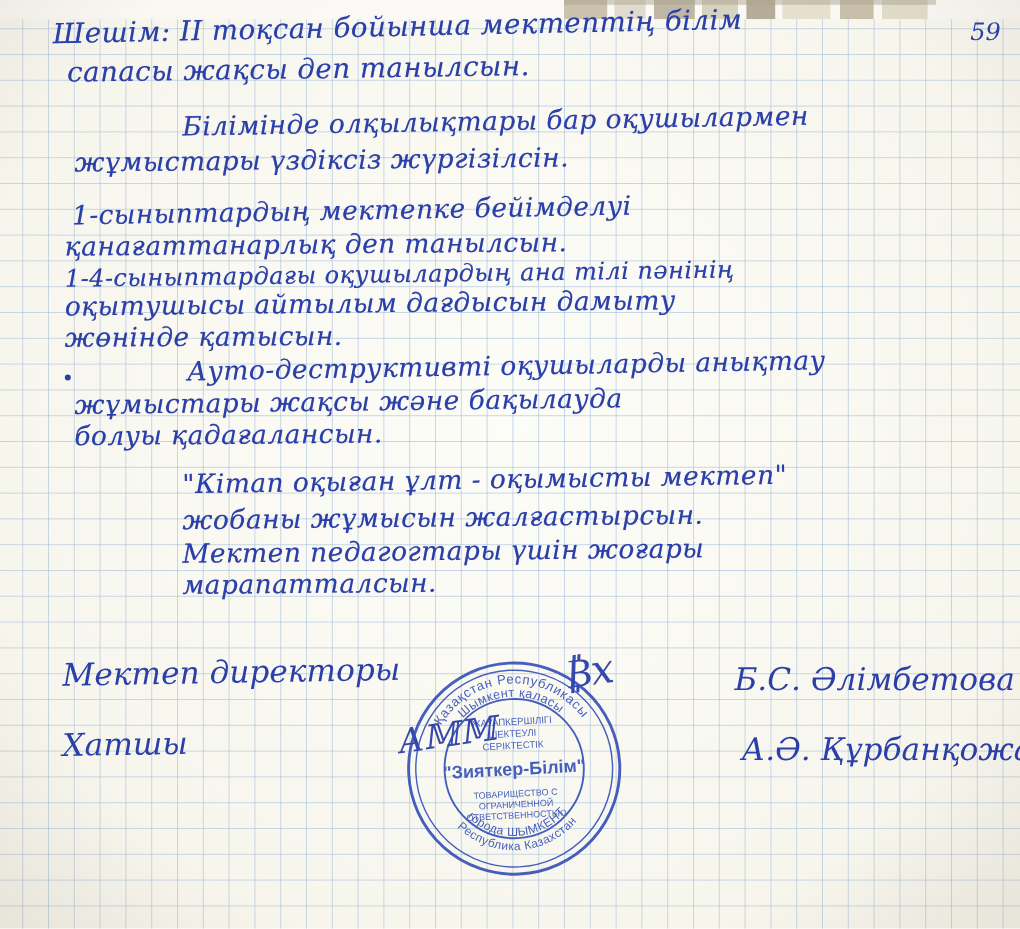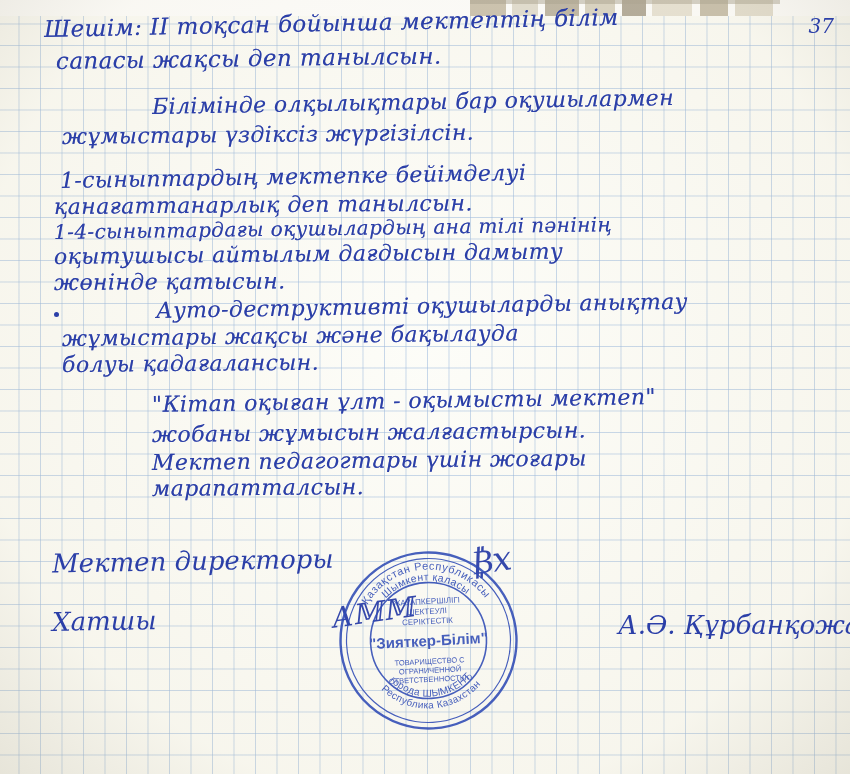--- a/index.html
+++ b/index.html
@@ -130,21 +130,21 @@
     <div class="edge-piece" style="left:585px;width:30px;background:#cdc5b0;"></div>
     <div class="edge-piece" style="left:622px;width:24px;background:#8f8códe;background:#968b76;"></div>
     <div class="edge-piece" style="left:652px;width:40px;background:#e0d9c8;"></div>
     <div class="edge-piece" style="left:700px;width:28px;background:#b3a88f;"></div>
     <div class="edge-piece" style="left:735px;width:38px;background:#d9d2c0;"></div>
     <div class="edge-piece" style="left:470px;width:310px;height:4px;background:#8a7f68;opacity:.5;"></div>
   </div>
 
   <div id="paper-tint"></div>
 
-  <div class="page-no">37</div>
+  <div class="page-no">59</div>
 
   <div class="hw l" style="left:44px;  top:16px;  transform:rotate(-1.2deg);">Шешім: II тоқсан бойынша мектептің білім</div>
   <div class="hw l" style="left:56px;  top:48px;  transform:rotate(-0.8deg);">сапасы жақсы деп танылсын.</div>
 
   <div class="hw m" style="left:152px; top:94px;  transform:rotate(-1deg);">Білімінде олқылықтары бар оқушылармен</div>
   <div class="hw m" style="left:62px;  top:124px; transform:rotate(-0.6deg);">жұмыстары үздіксіз жүргізілсін.</div>
 
   <div class="hw m" style="left:60px;  top:168px; transform:rotate(-1deg);">1-сыныптардың мектепке бейімделуі</div>
   <div class="hw m" style="left:54px;  top:194px; transform:rotate(-0.5deg);">қанағаттанарлық деп танылсын.</div>
   <div class="hw s" style="left:54px;  top:220px; transform:rotate(-0.8deg);">1-4-сыныптардағы оқушылардың ана тілі пәнінің</div>
@@ -157,20 +157,21 @@
   <div class="hw m" style="left:62px;  top:326px; transform:rotate(-0.7deg);">жұмыстары жақсы және бақылауда</div>
   <div class="hw m" style="left:62px;  top:352px; transform:rotate(-0.5deg);">болуы қадағалансын.</div>
 
   <div class="hw m" style="left:152px; top:392px; transform:rotate(-0.9deg);">"Кітап оқыған ұлт - оқымысты мектеп"</div>
   <div class="hw m" style="left:152px; top:422px; transform:rotate(-0.6deg);">жобаны жұмысын жалғастырсын.</div>
   <div class="hw m" style="left:152px; top:450px; transform:rotate(-0.6deg);">Мектеп педагогтары үшін жоғары</div>
   <div class="hw m" style="left:152px; top:476px; transform:rotate(-0.5deg);">марапатталсын.</div>
 
   <div class="sig" style="left:52px;  top:546px; transform:rotate(-1deg);">Мектеп директоры</div>
   <div class="sig-scribble" style="left:470px; top:540px;">₿x</div>
+  <div class="sig" style="left:612px; top:552px;">Б.С. Әлімбетова</div>
 
   <div class="sig" style="left:52px;  top:606px; transform:rotate(-1deg);">Хатшы</div>
   <div class="sig-scribble" style="left:332px; top:596px; font-size:28px;">𝐴𝕄𝕄</div>
   <div class="sig" style="left:618px; top:610px;">А.Ә. Құрбанқожа.</div>
 
   <div id="stamp">
     <svg width="185" height="185" viewBox="0 0 185 185" xmlns="http://www.w3.org/2000/svg">
       <defs>
         <path id="arcTop" d="M 22,92 A 70,70 0 0 1 163,92" fill="none"></path>
         <path id="arcTop2" d="M 33,92 A 59,59 0 0 1 152,92" fill="none"></path>

